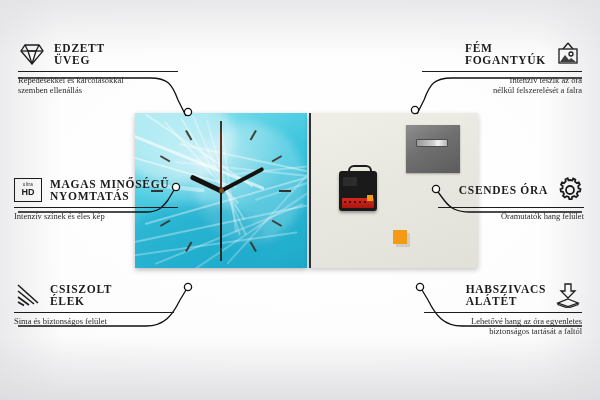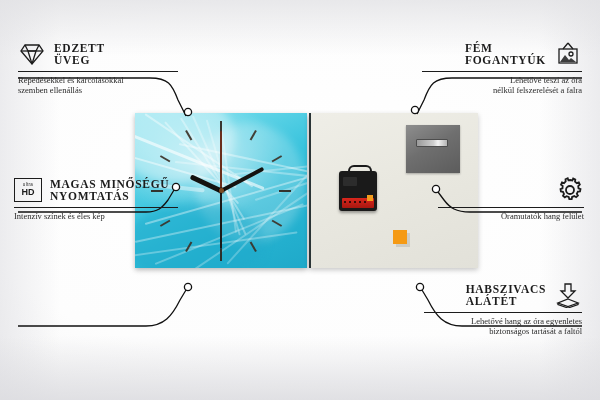--- a/index.html
+++ b/index.html
@@ -249,49 +249,71 @@
         <span>MAGAS MINŐSÉGŰ</span><br>
         <span>NYOMTATÁS</span>
       </span>
     </div>
     <div class="rule"></div>
     <div class="fdesc">
       <span>Intenzív színek és éles kép</span>
     </div>
   </div>
 
+  <div class="feature f-left" style="left:14px;top:281px;width:160px;">
+    <div class="frow">
+      <span class="ficon">
+        <svg width="26" height="24" viewBox="0 0 26 24">
+            <g stroke="#1c1c1c" stroke-width="1.6">
+          <path d="M3,2 L23,20"></path>
+              <path d="M3,8 L19,21"></path>
+              <path d="M3,14 L14,22"></path>
+              <path d="M3,19 L9,22.5"></path>
+            </g>
+          </svg>
+      </span>
+      <span class="ftitle">
+        <span>CSISZOLT</span><br>
+        <span>ÉLEK</span>
+      </span>
+    </div>
+    <div class="rule"></div>
+    <div class="fdesc">
+      <span>Sima és biztonságos felület</span>
+    </div>
+  </div>
 
   <div class="feature f-right" style="left:422px;top:40px;width:160px;">
     <div class="frow">
       <span class="ftitle">
         <span>FÉM</span><br>
         <span>FOGANTYÚK</span>
       </span>
       <span class="ficon">
         <svg width="26" height="26" viewBox="0 0 26 26">
             <g fill="none" stroke="#1c1c1c" stroke-width="1.3">
           <rect x="4" y="8" width="18" height="14"></rect>
           <path d="M13,2 L18,8 M13,2 L8,8"></path>
           <circle cx="16" cy="13" r="2"></circle>
           <path d="M5,21 L10,14 L14,19 L16,17 L21,21 Z" fill="#1c1c1c" stroke="none" opacity=".85"></path>
             </g>
           </svg>
       </span>
     </div>
     <div class="rule"></div>
     <div class="fdesc">
-      <span>Lehetővé teszi az óra</span><br>
+      <span>Intenzív teszik az óra</span><br>
       <span>nélkül felszerelését a falra</span>
     </div>
   </div>
 
   <div class="feature f-right" style="left:438px;top:176px;width:146px;">
     <div class="frow">
       <span class="ftitle">
-        <br>
+        <span>CSENDES ÓRA</span><br>
       </span>
       <span class="ficon">
         <svg width="26" height="26" viewBox="0 0 26 26">
             <g fill="none" stroke="#1c1c1c" stroke-width="1.8">
           <path d="M13,3 l2.4,.4 .8,-2 2.1,1.1 -.3,2.1 1.8,1.6 2,-.8 1,2.2 -1.6,1.4 .3,2.4 2,.7 -.5,2.4 -2.1,.2 -1.1,2.1 1.1,1.8 -1.8,1.6 -1.8,-1.1 -2.2,.9 -.4,2.1 -2.4,0 -.6,-2.1 -2.2,-.8 -1.7,1.2 -1.8,-1.6 1,-1.9 -1,-2.1 -2.1,-.3 -.4,-2.4 2,-.8 .2,-2.4 -1.7,-1.3 1,-2.2 2,.7 1.7,-1.7 -.2,-2.1 2.2,-1 .7,2 z"></path>
           <circle cx="13" cy="13" r="4"></circle>
             </g>
           </svg>
       </span>
     </div>

